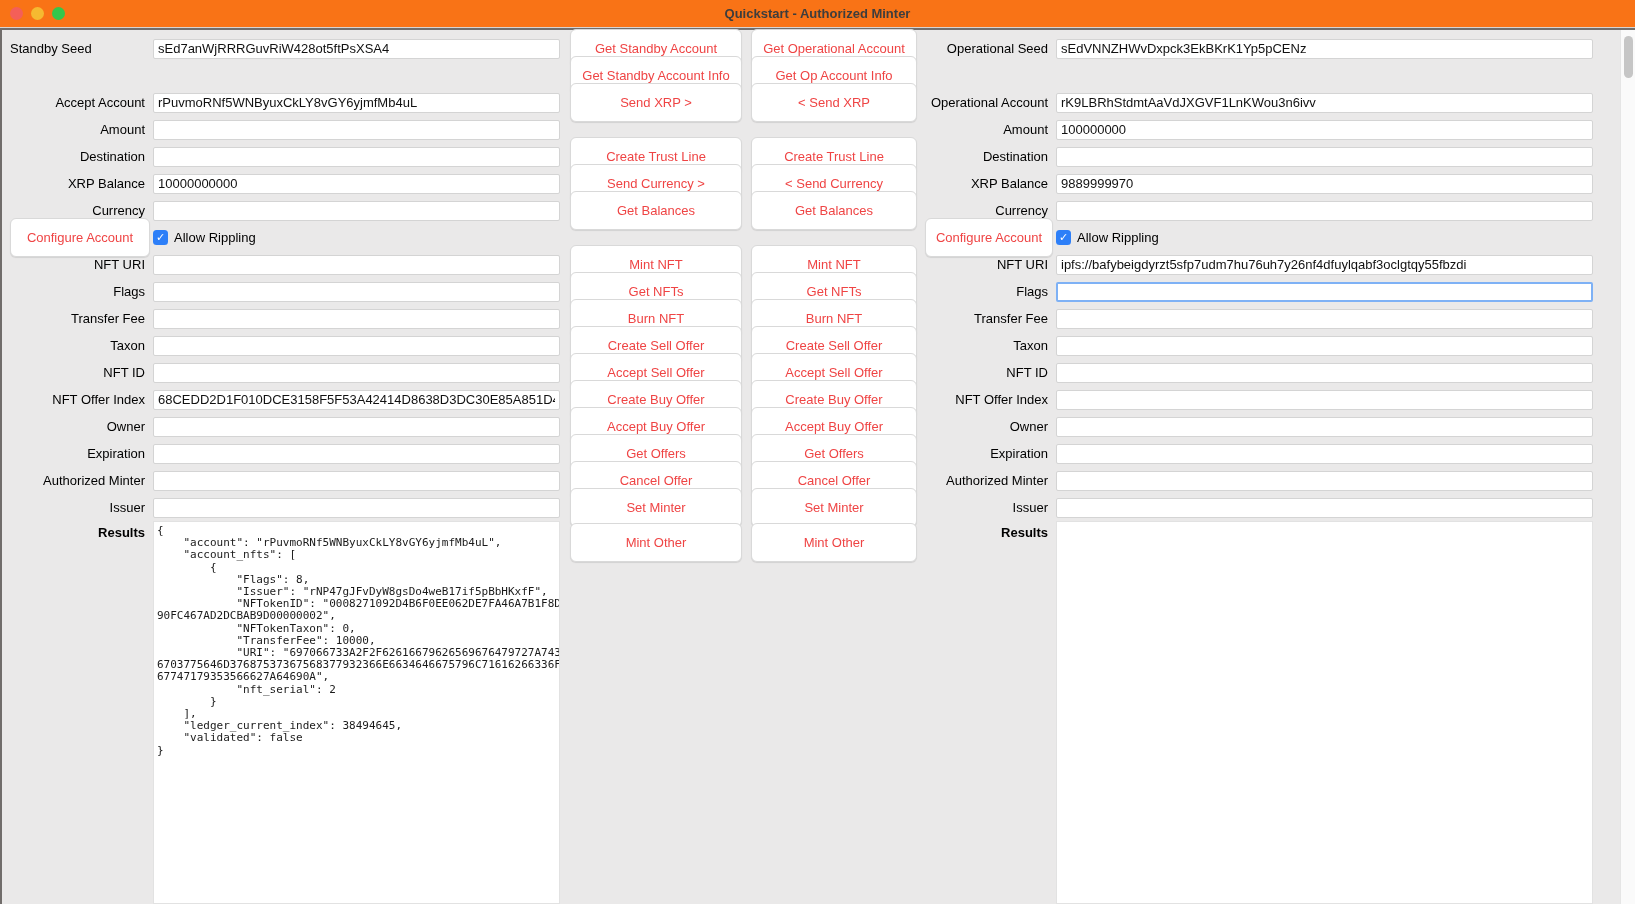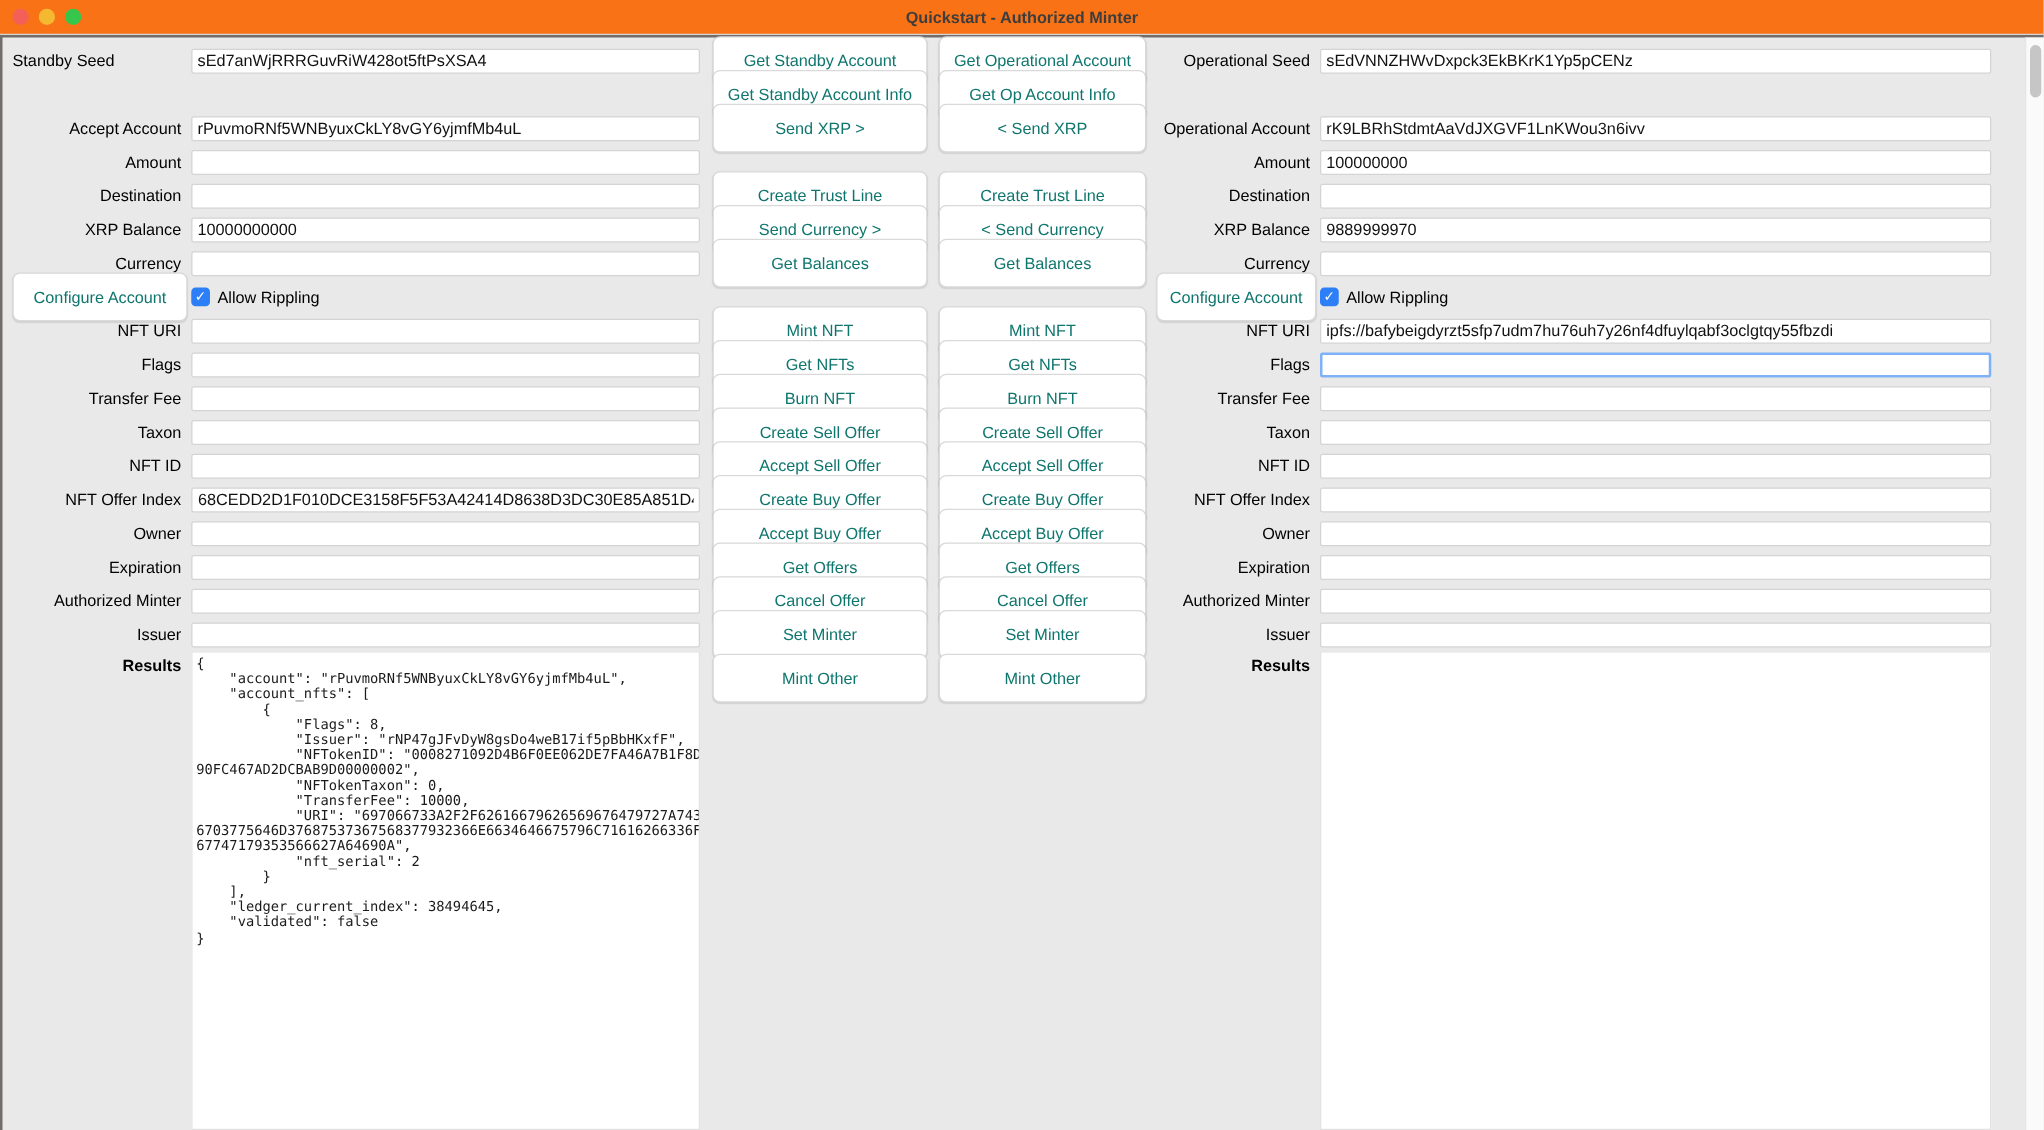--- a/index.html
+++ b/index.html
@@ -30,21 +30,21 @@
   .b1 { width:172px; margin-left:10px; }
   .b2 { width:166px; margin-left:9px;text-decoration:underline; }
   .rl { width:128px; margin-left:8px; text-align:right; padding-right:5px; font-size:13px; color:#010101; }
   .rf { flex:1; margin-left:3px; margin-right:42px; }
 
   input.field { width:100%; height:20px; border:1px solid #d4d4d4; border-radius:2px;
     background:#fff; font:13px "Liberation Sans","DejaVu Sans",sans-serif; padding:0 4px; color:#111; }
   input.field.focused { border:2px solid #7eb1f5; }
 
   button.btn { width:100%; height:39px; border:1px solid #d9d9d9; border-radius:6px;
-    background:#ffffff; font:13px "Liberation Sans","DejaVu Sans",sans-serif; color:#0f766e;
+    background:#ffffff; font:13px "Liberation Sans","DejaVu Sans",sans-serif; color:#ef4444;
     box-shadow:0 1px 1px rgba(0,0,0,.10); cursor:default; }
   .cfgbtn { width:138px; }
   .ll.cfg { padding-right:0; text-align:left; padding-left:8px; }
   .rl.cfg { padding-right:0; }
 
   .ck { display:flex; align-items:center; }
   .checkbox { width:15px; height:15px; border-radius:3.5px; background:#2d7ff8;
     display:inline-flex; align-items:center; justify-content:center;
     color:#fff; font-size:11px; font-weight:bold; margin-right:6px; flex:none; }
   .cklabel { font-size:13px; color:#010101; }

